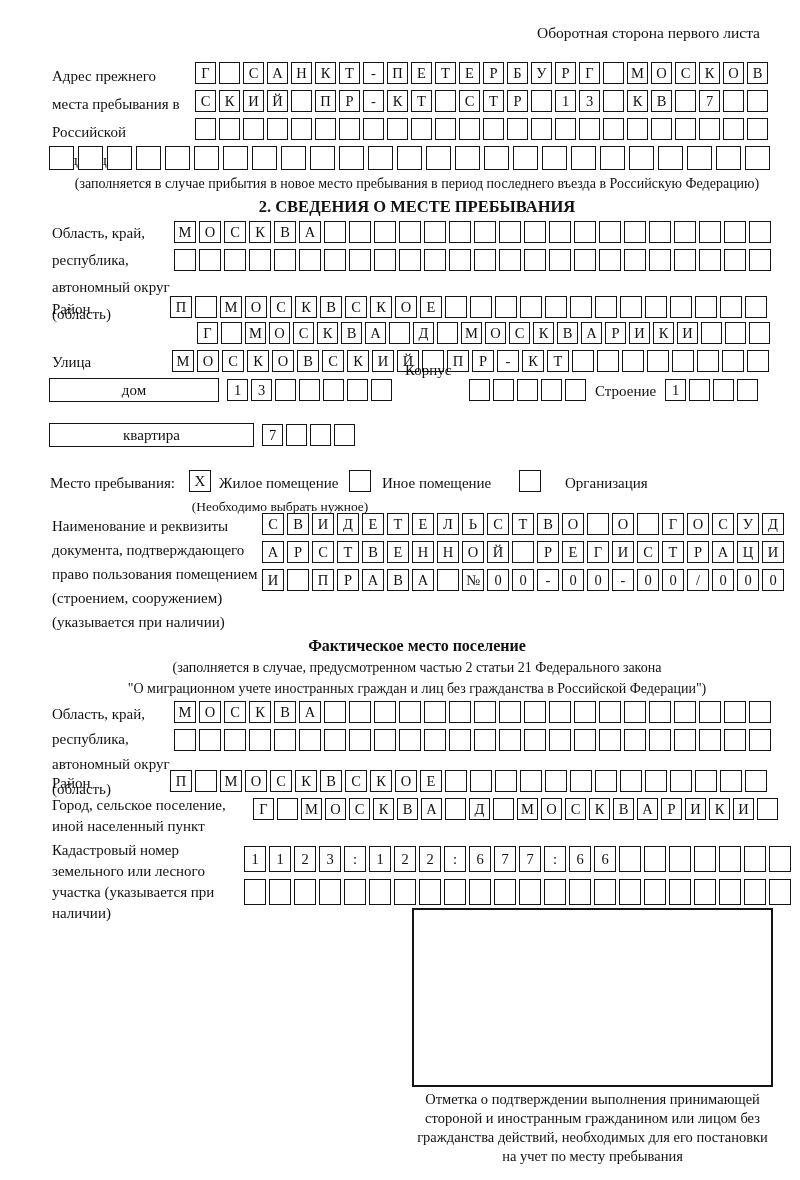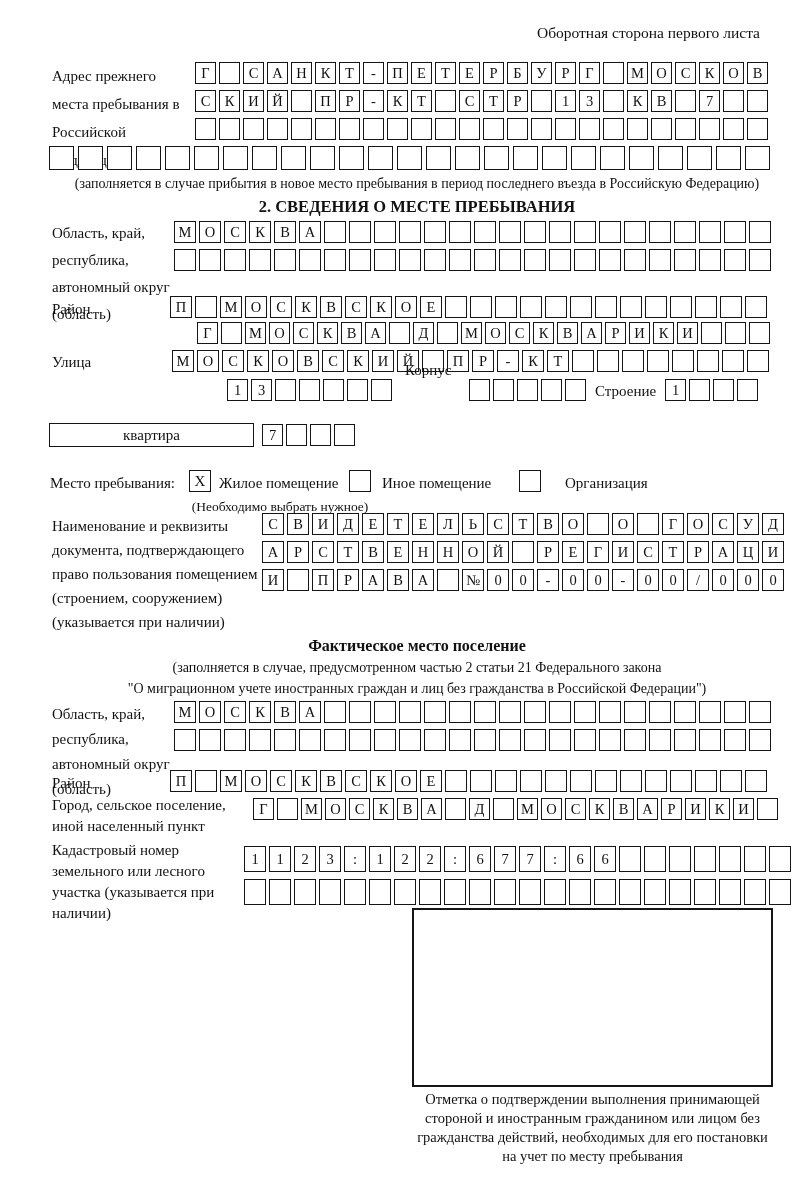--- a/index.html
+++ b/index.html
@@ -272,20 +272,21 @@
       <span class="cell"></span>
       <span class="cell"></span>
       <span class="cell"></span>
       <span class="cell"></span>
       <span class="cell"></span>
       <span class="cell"></span>
       <span class="cell"></span>
       <span class="cell"></span>
     </div>
 
+  <div class="fieldbox" style="top:378px;left:32px;width:170px;">дом</div>
   <div class="cells" style="top:379px;left:210px;">
       <span class="cell">1</span>
       <span class="cell">3</span>
       <span class="cell"></span>
       <span class="cell"></span>
       <span class="cell"></span>
       <span class="cell"></span>
       <span class="cell"></span>
     </div>
   <div class="lbl" style="top:360px;left:388px;">Корпус</div>

